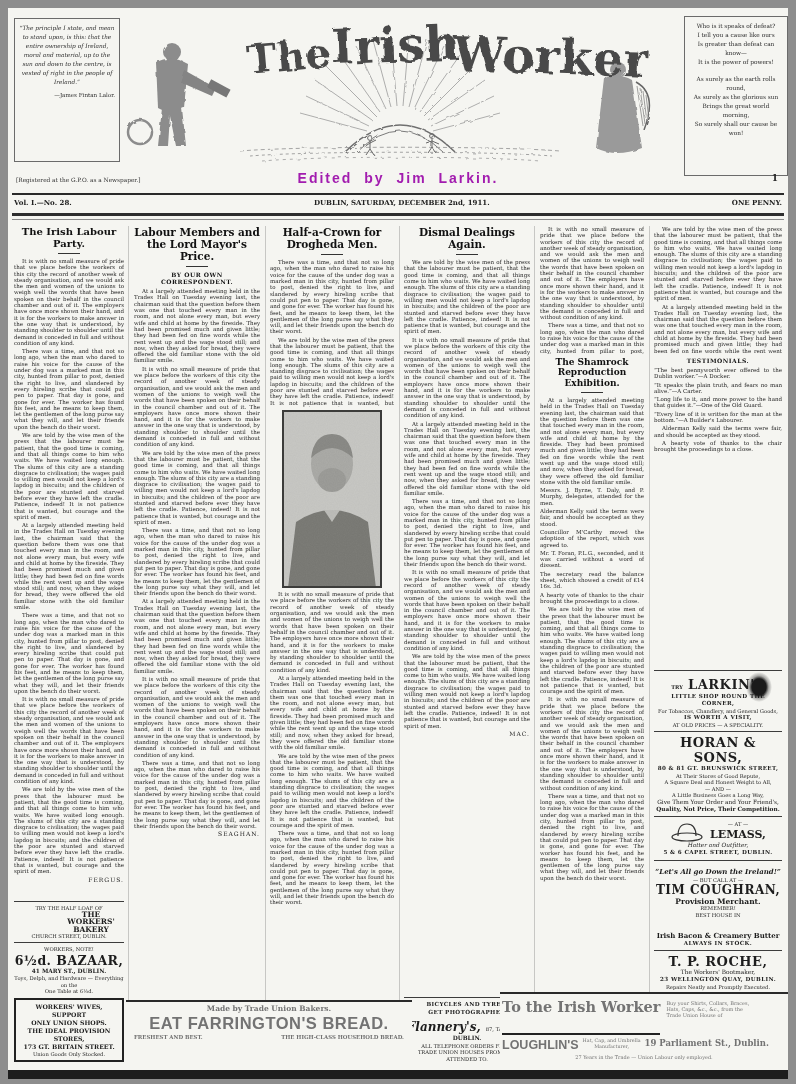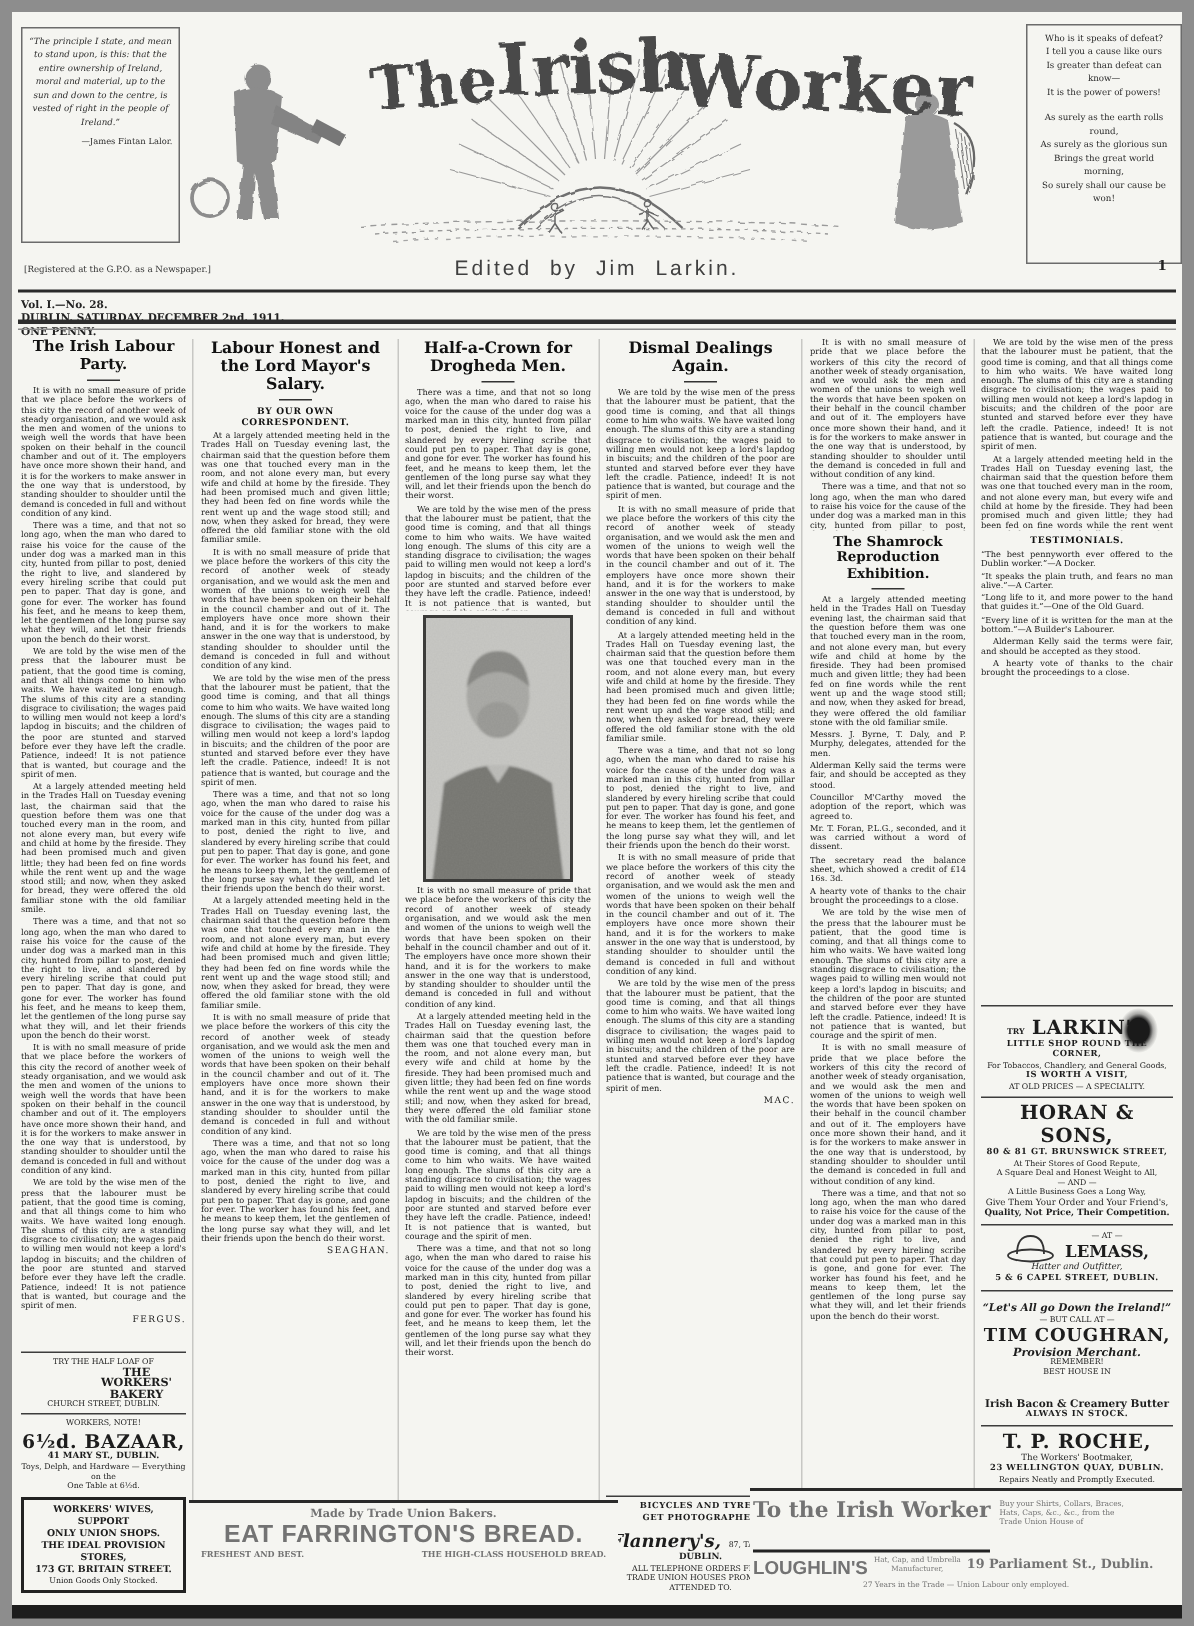--- a/index.html
+++ b/index.html
@@ -6,27 +6,27 @@
   .frame{position:relative;width:796px;height:1084px;background:#8d8d8d;overflow:hidden;
          font-family:"DejaVu Serif", serif;}
   .page{position:absolute;left:8px;top:8px;width:780px;height:1062px;background:#f5f5f1;}
   .scanbar{position:absolute;left:8px;top:1070px;width:780px;height:9px;background:#1d1d1d;}
   
   .qbox{position:absolute;border:1px solid #6b6b6b;padding:5px 4px;font-size:5.8px;line-height:9px;
         color:#2c2c2c;font-style:italic;text-align:center;filter:blur(.25px);}
   .qbox .attr{text-align:right;font-style:normal;margin-top:4px;font-size:5.6px;}
   .mast{position:absolute;left:112px;top:4px;width:560px;height:152px;}
   .edited{position:absolute;left:0;top:162px;width:780px;text-align:center;
-          font-family:"Liberation Sans",sans-serif;font-weight:normal;font-size:14px;
-          letter-spacing:2px;word-spacing:6px;color:#404040;filter:blur(.3px);}
+          font-family:"Liberation Sans",sans-serif;font-weight:bold;font-size:14px;
+          letter-spacing:2px;word-spacing:6px;color:#a21caf;filter:blur(.3px);}
   .regline{position:absolute;left:8px;top:169px;font-size:5.8px;color:#333;filter:blur(.3px);}
   .pagenum{position:absolute;right:10px;top:165px;font-size:9px;font-weight:bold;color:#222;}
   .rule-a{position:absolute;left:4px;right:4px;top:185px;height:2px;background:#2a2a2a;}
   .dateline{position:absolute;left:6px;right:6px;top:190px;display:flex;justify-content:space-between;
-            font-size:7px;font-weight:bold;color:#222;filter:blur(.3px);flex-direction:column;}
+            font-size:7px;font-weight:bold;color:#222;filter:blur(.3px);}
   .rule-b{position:absolute;left:4px;right:4px;top:205px;height:3px;background:#2e2e2e;}
   .rule-c{position:absolute;left:4px;right:4px;top:211px;height:1px;background:#8b8b8b;}
   
   .vr{position:absolute;top:218px;height:836px;width:1px;background:#c7c7c4;}
   .col{position:absolute;top:218px;height:836px;display:flex;flex-direction:column;overflow:hidden;}
   .hl{font-size:10.5px;font-weight:bold;text-align:center;line-height:1.15;margin:0 0 2px;color:#111;
       filter:blur(.25px);}
   .hlrule{width:22px;height:1px;background:#333;margin:2px auto 4px;}
   .subhead{font-size:6px;font-weight:bold;text-align:center;letter-spacing:.5px;margin:0 0 3px;color:#111;}
   .txt{font-size:5.5px;line-height:6.3px;text-align:justify;color:#222;filter:blur(.28px);overflow:hidden;}
@@ -207,21 +207,21 @@
     <div class="ad boxad">
       <div>WORKERS' WIVES, SUPPORT</div>
       <div>ONLY UNION SHOPS.</div>
       <div>THE IDEAL PROVISION STORES,</div>
       <div>173 GT. BRITAIN STREET.</div>
       <div class="tiny" style="font-weight:normal;">Union Goods Only Stocked.</div>
     </div>
   </div>
 
   <div class="col" style="left:126px;width:126px;">
-    <h2 class="hl">Labour Honest and the Lord Mayor's Salary.</h2>
+    <h2 class="hl">Labour Members and the Lord Mayor's Price.</h2>
     <div class="hlrule"></div>
     <div class="subhead">BY OUR OWN CORRESPONDENT.</div>
     <div class="txt grow">
       <p>At a largely attended meeting held in the Trades Hall on Tuesday evening last, the chairman said that the question before them was one that touched every man in the room, and not alone every man, but every wife and child at home by the fireside. They had been promised much and given little; they had been fed on fine words while the rent went up and the wage stood still; and now, when they asked for bread, they were offered the old familiar stone with the old familiar smile.</p>
       <p>It is with no small measure of pride that we place before the workers of this city the record of another week of steady organisation, and we would ask the men and women of the unions to weigh well the words that have been spoken on their behalf in the council chamber and out of it. The employers have once more shown their hand, and it is for the workers to make answer in the one way that is understood, by standing shoulder to shoulder until the demand is conceded in full and without condition of any kind.</p>
       <p>We are told by the wise men of the press that the labourer must be patient, that the good time is coming, and that all things come to him who waits. We have waited long enough. The slums of this city are a standing disgrace to civilisation; the wages paid to willing men would not keep a lord's lapdog in biscuits; and the children of the poor are stunted and starved before ever they have left the cradle. Patience, indeed! It is not patience that is wanted, but courage and the spirit of men.</p>
       <p>There was a time, and that not so long ago, when the man who dared to raise his voice for the cause of the under dog was a marked man in this city, hunted from pillar to post, denied the right to live, and slandered by every hireling scribe that could put pen to paper. That day is gone, and gone for ever. The worker has found his feet, and he means to keep them, let the gentlemen of the long purse say what they will, and let their friends upon the bench do their worst.</p>
       <p>At a largely attended meeting held in the Trades Hall on Tuesday evening last, the chairman said that the question before them was one that touched every man in the room, and not alone every man, but every wife and child at home by the fireside. They had been promised much and given little; they had been fed on fine words while the rent went up and the wage stood still; and now, when they asked for bread, they were offered the old familiar stone with the old familiar smile.</p>
       <p>It is with no small measure of pride that we place before the workers of this city the record of another week of steady organisation, and we would ask the men and women of the unions to weigh well the words that have been spoken on their behalf in the council chamber and out of it. The employers have once more shown their hand, and it is for the workers to make answer in the one way that is understood, by standing shoulder to shoulder until the demand is conceded in full and without condition of any kind.</p>
       <p>There was a time, and that not so long ago, when the man who dared to raise his voice for the cause of the under dog was a marked man in this city, hunted from pillar to post, denied the right to live, and slandered by every hireling scribe that could put pen to paper. That day is gone, and gone for ever. The worker has found his feet, and he means to keep them, let the gentlemen of the long purse say what they will, and let their friends upon the bench do their worst.</p>
@@ -365,21 +365,21 @@
         </div>
       </div>
       <div class="small" style="font-style:italic;">Hatter and Outfitter,</div>
       <div class="capsline">5 &amp; 6 CAPEL STREET, DUBLIN.</div>
     </div>
     <div class="adrule"></div>
     <div class="ad">
       <div class="quoteline">“Let's All go Down the Ireland!”</div>
       <div class="tiny">— BUT CALL AT —</div>
       <div class="bigname" style="font-size:12px;">TIM COUGHRAN,</div>
-      <div class="smallb" style="font-style:italic;font-size:7.5px;">Provision Merchant.</div>
+      <div class="smallb" style="font-size:7.5px;">Provision Merchant.</div>
       <div class="tiny">REMEMBER!</div>
       <div class="tiny">BEST HOUSE IN</div>
       <div class="smallb" style="font-size:7px;margin-top:14px;">Irish Bacon &amp; Creamery Butter</div>
       <div class="capsline">ALWAYS IN STOCK.</div>
     </div>
     <div class="adrule"></div>
     <div class="ad">
       <div class="bigname">T. P. ROCHE,</div>
       <div class="small">The Workers' Bootmaker,</div>
       <div class="capsline">23 WELLINGTON QUAY, DUBLIN.</div>

